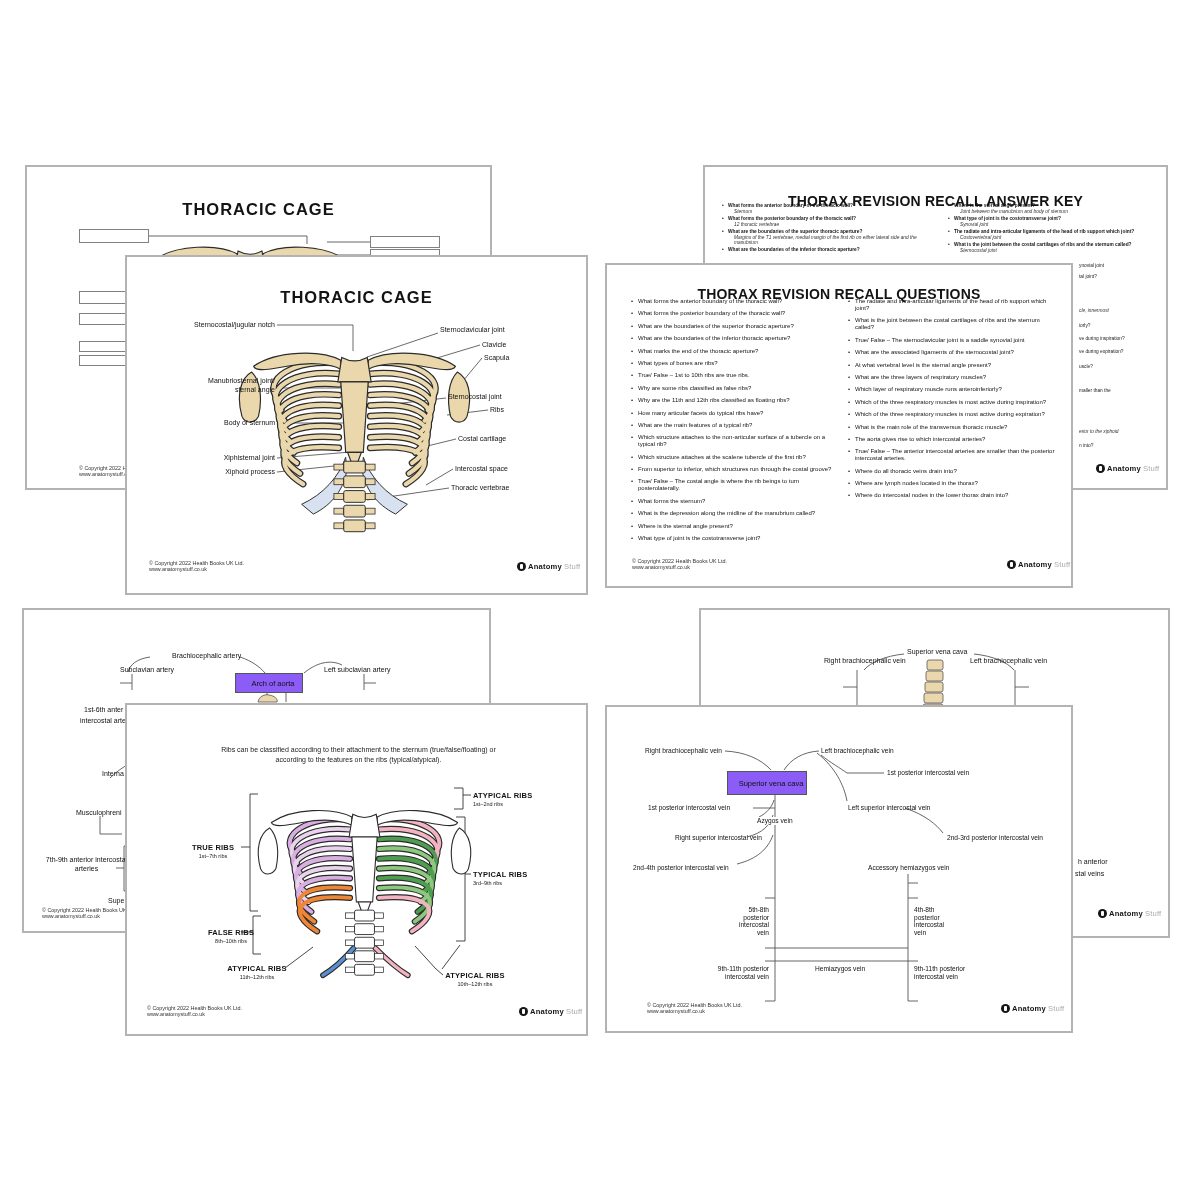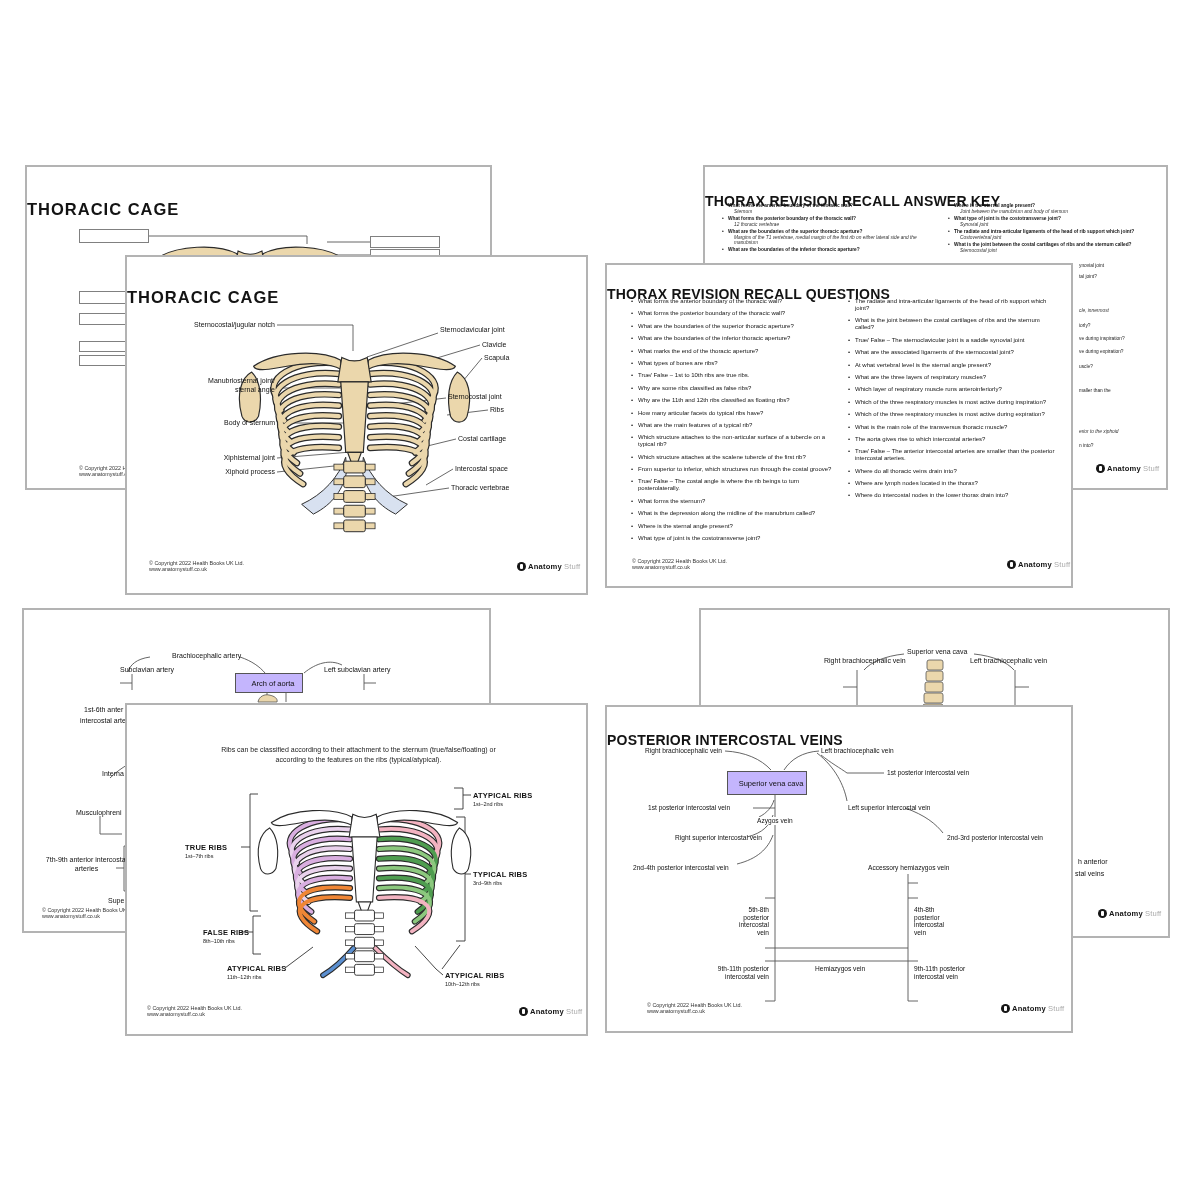--- a/index.html
+++ b/index.html
@@ -1,48 +1,48 @@
 <!DOCTYPE html>
 <html><head>
 <meta charset="utf-8">
 <style>
   html,body{margin:0;padding:0;}
   body{width:1200px;height:1200px;background:#ffffff;position:relative;
        font-family:"Liberation Sans",sans-serif;color:#1a1a1a;overflow:hidden;}
   .page{position:absolute;background:#fff;border:2px solid #b3b3b3;box-sizing:border-box;}
   .z1{z-index:1}.z2{z-index:2}
-  .ptitle{position:absolute;left:0;right:0;font-weight:700;
+  .ptitle{position:absolute;left:0;right:0;text-align:center;font-weight:700;
           font-size:14px;letter-spacing:.2px;color:#131313;white-space:nowrap;}
   .ptitle.big{font-size:16.5px;letter-spacing:1px;}
   .lbl{position:absolute;font-size:7px;line-height:8.5px;white-space:nowrap;color:#111;}
   .lbl.wrap{white-space:normal;}
   .lbl.ra{text-align:right;}
   .lbl.ctr{text-align:center;}
   .sm{font-size:6.6px;line-height:7.6px;}
   .frag{position:absolute;font-size:4.8px;line-height:5.4px;white-space:nowrap;color:#222;}
   .frag.i{font-style:italic;color:#333;}
   .overlay{position:absolute;left:0;top:0;pointer-events:none;}
   .bbox{position:absolute;border:1px solid #808080;background:#fff;box-sizing:border-box;}
-  .abox{position:absolute;border:1px solid #555;background:#c4b5fd;box-sizing:border-box;
+  .abox{position:absolute;border:1px solid #555;background:#8b5cf6;box-sizing:border-box;
         display:flex;align-items:center;justify-content:center;font-size:7.5px;color:#111;padding-left:8px;}
   .copy{position:absolute;font-size:5.4px;line-height:6.4px;color:#333;white-space:nowrap;}
   .logo{position:absolute;display:flex;align-items:center;gap:2px;}
   .logo .dot{width:9px;height:9px;border-radius:50%;background:#161616;position:relative;flex:0 0 auto;}
   .logo .dot::after{content:"";position:absolute;left:3.4px;top:1.8px;width:2.2px;height:5.4px;background:#fff;border-radius:1px;}
   .logo b{font-size:7.6px;color:#161616;letter-spacing:.2px;}
   .logo span{font-size:7.6px;color:#ababab;letter-spacing:.2px;}
   ul.qlist{position:absolute;margin:0;padding:0;list-style:none;}
   .qlist li{font-size:6px;line-height:7px;margin-bottom:5.4px;padding-left:7px;position:relative;color:#151515;}
   .qlist li::before{content:"•";position:absolute;left:0;top:0;}
   .akcol{position:absolute;width:216px;}
   .akcol .q{font-size:4.8px;line-height:5.6px;font-weight:700;padding-left:6px;position:relative;color:#151515;}
   .akcol .q::before{content:"•";position:absolute;left:0;top:0;}
   .akcol .a{font-size:4.8px;line-height:5.4px;font-style:italic;padding-left:12px;color:#333;}
   .akcol .pair{margin-bottom:2px;}
-  .grp{position:absolute;text-align:left;}
+  .grp{position:absolute;text-align:center;}
   .grp .gn{font-size:7.5px;font-weight:700;letter-spacing:.2px;color:#131313;white-space:nowrap;}
   .grp .gr{font-size:5.5px;margin-top:1px;color:#222;white-space:nowrap;}
   .subtitle{position:absolute;text-align:center;font-size:7px;line-height:10px;color:#222;}
   svg{display:block;}
 </style>
 </head>
 <body>
 
 <section class="page z1" style="left:25px;top:165px;width:467px;height:325px">
   <h1 class="ptitle big" style="top:22px">THORACIC CAGE</h1>
@@ -539,21 +539,20 @@
       <div>www.anatomystuff.co.uk</div>
   </div>
   <div class="logo" style="left:392px;top:302px">
     <i class="dot"></i>
       <b>Anatomy</b>
       <span>Stuff</span>
   </div>
 </section>
 
 <section class="page z2" style="left:605px;top:705px;width:468px;height:328px">
-  <h1 class="ptitle" style="top:16px">POSTERIOR INTERCOSTAL VEINS</h1>
   <svg class="overlay" width="468" height="328">
     <g stroke="#555" stroke-width="0.9" fill="none">
       <path d="M118,44 C138,45 154,52 164,63"></path>
       <path d="M212,44 C196,45 184,52 177,63"></path>
       <path d="M210,46 C228,60 237,78 240,94"></path>
       <path d="M214,48 C224,56 233,61 240,66 H277"></path>
       <path d="M168,88 V294"></path>
       <path d="M146,101 H168"></path>
       <path d="M152,110 C160,106 165,100 167,93"></path>
       <path d="M140,130 C156,126 163,118 166,108"></path>

